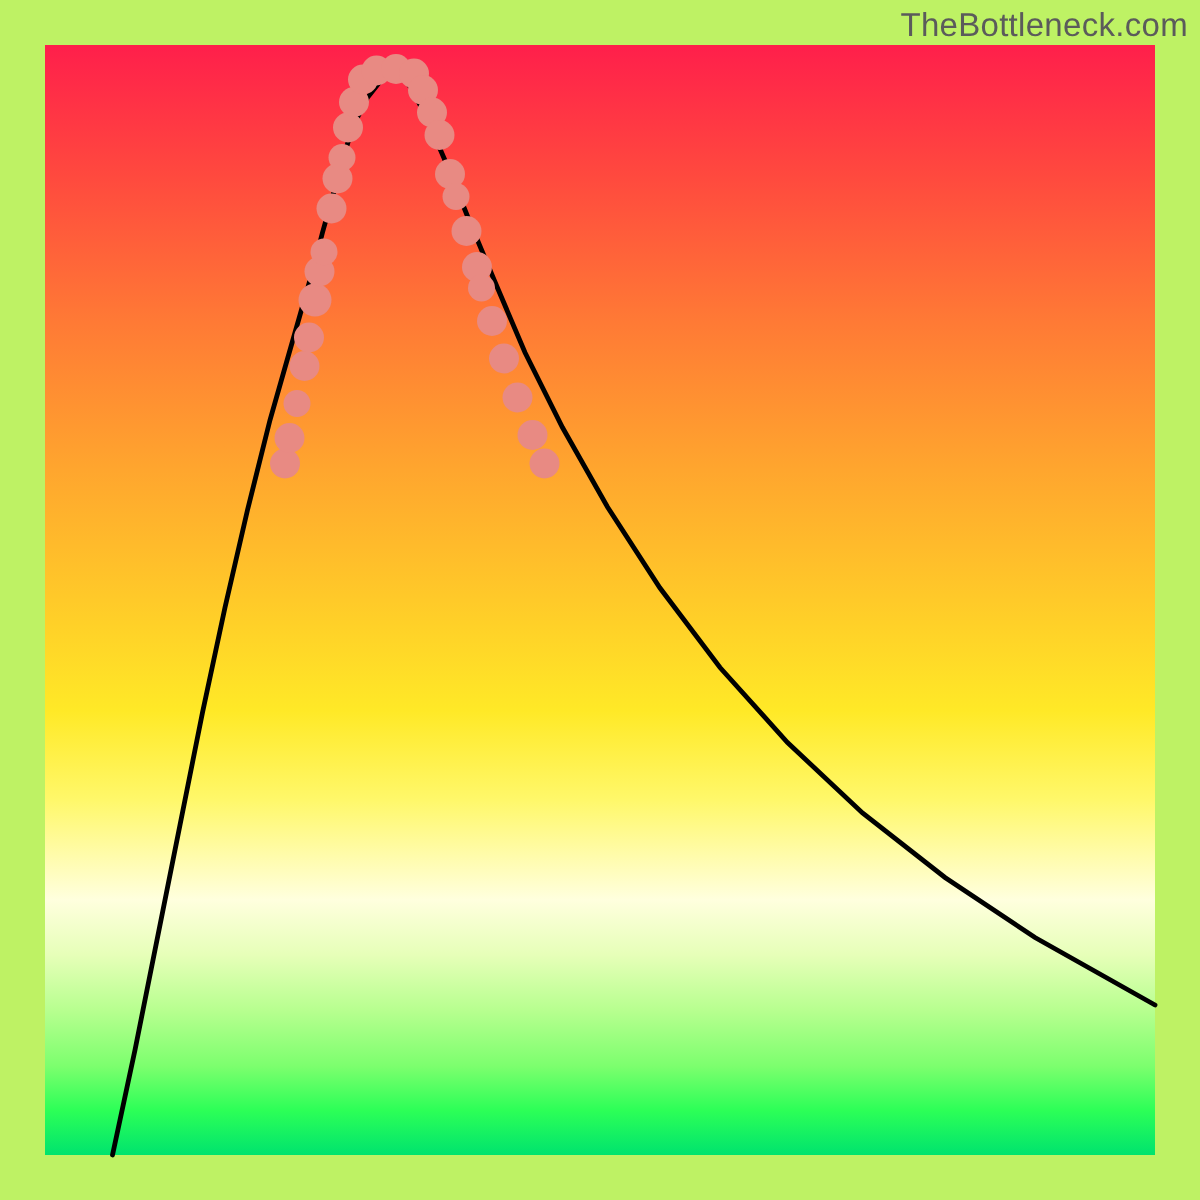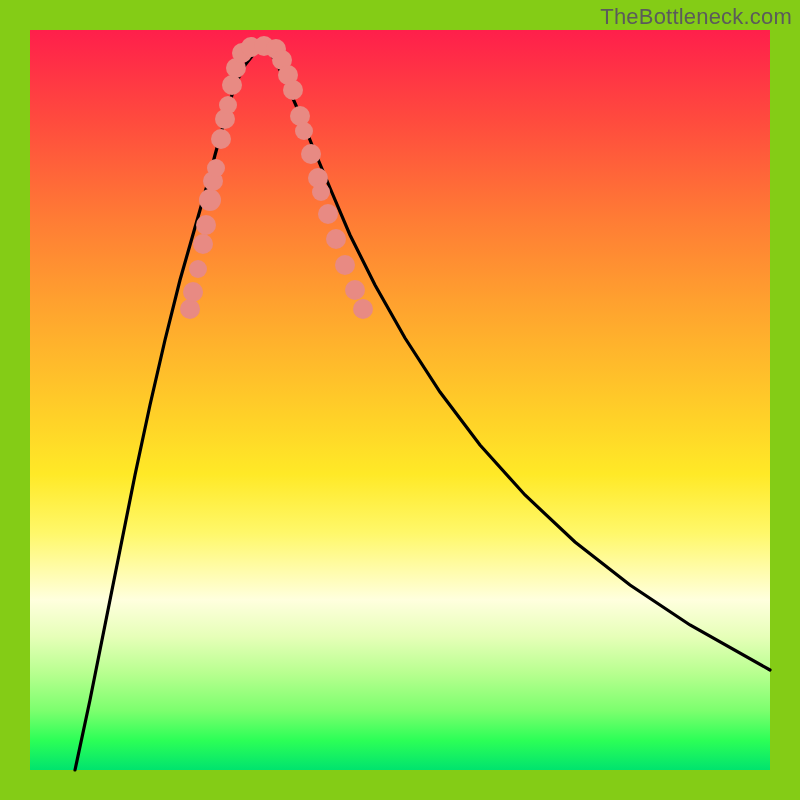--- a/index.html
+++ b/index.html
@@ -10,21 +10,21 @@
     background: #000;
     overflow: hidden;
     font-family: Arial, Helvetica, sans-serif;
   }
   .frame {
     position: absolute;
     left: 0;
     top: 0;
     width: 800px;
     height: 800px;
-    background: #84cc16;
+    background: #bef264;
   }
   .plot-area {
     position: absolute;
     left: 30px;
     top: 30px;
     width: 740px;
     height: 740px;
     background: linear-gradient(
       to bottom,
       #ff1f4b 0%,

